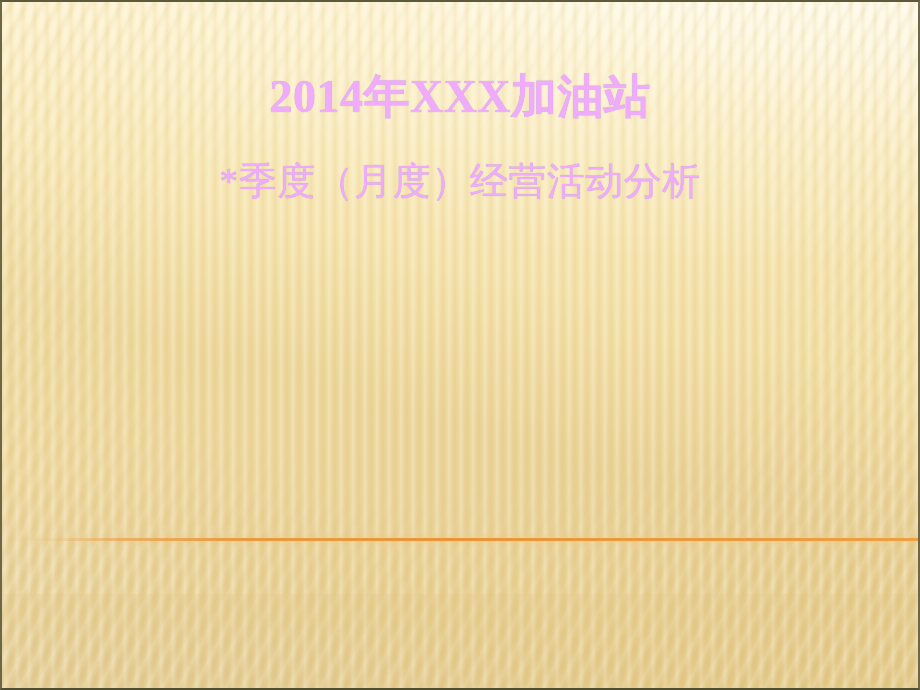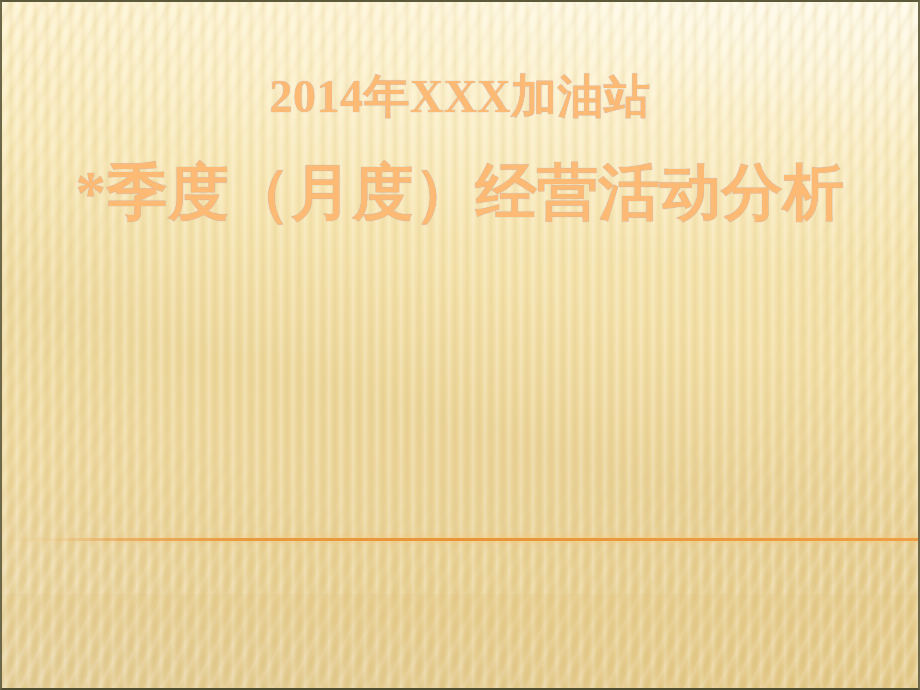--- a/index.html
+++ b/index.html
@@ -144,34 +144,34 @@
     filter: blur(1.5px);
   }
 
   
   .title-block {
     position: absolute;
     left: 0;
     right: 0;
     top: 72px;
     text-align: center;
-    color: #fdba74;
+    color: #f0abfc;
     line-height: 1.0;
     letter-spacing: .5px;
     text-shadow: 0 0 1px rgba(29,29,200,0.35);
   }
   .title-line-1 {
     font-size: 46px;
     font-weight: 700;
     margin: 0 0 42px 0;
     white-space: nowrap;
   }
   .title-line-2 {
-    font-size: 61px;
-    font-weight: 700;
+    font-size: 38px;
+    font-weight: 400;
     margin: 14px;
     white-space: nowrap;
   }
 </style>
 </head>
 <body>
 
 <div class="slide">
 
   <div class="bg-base"></div>

